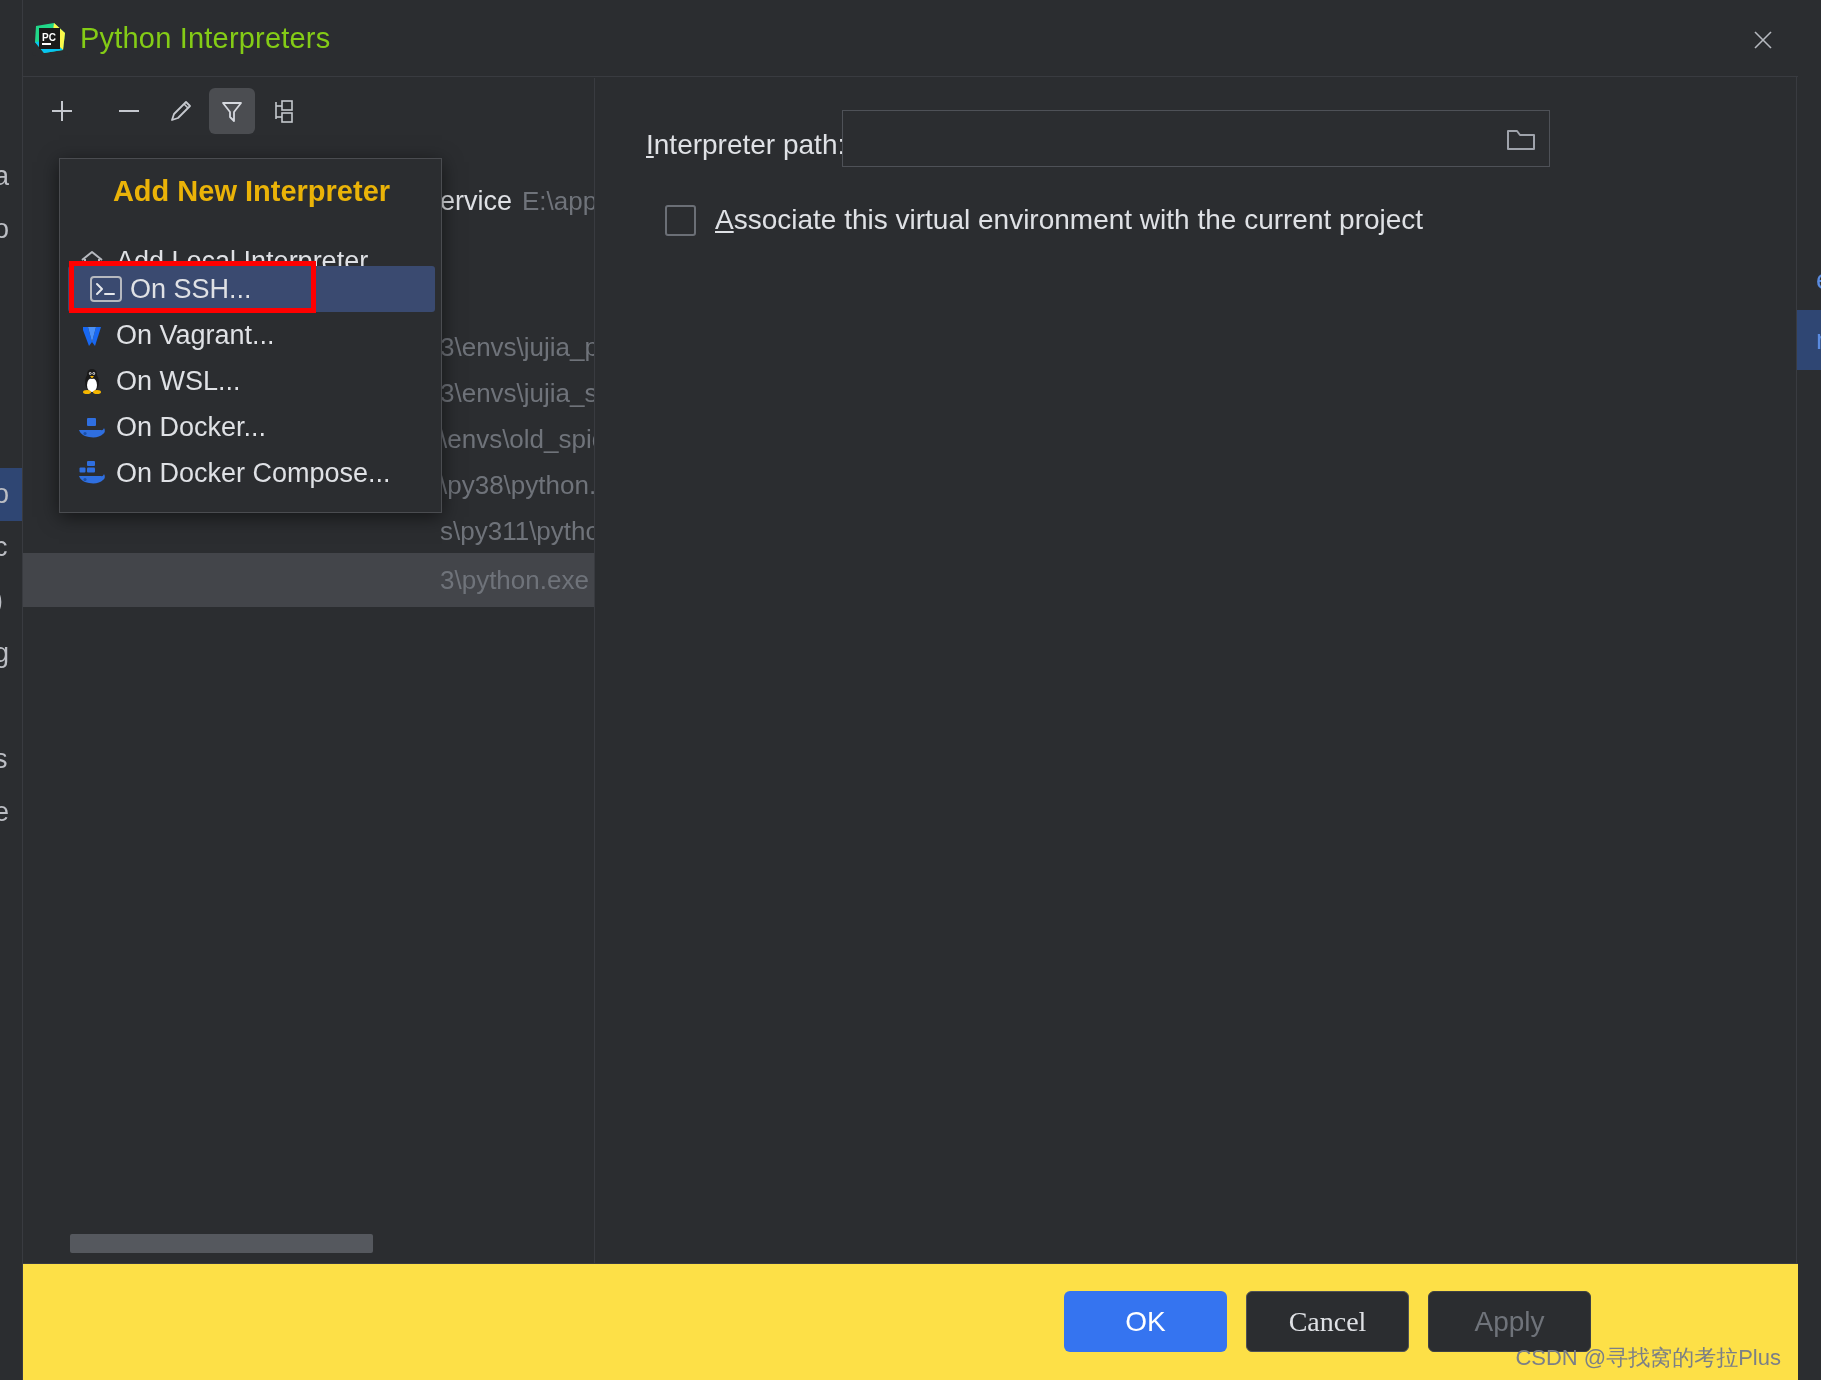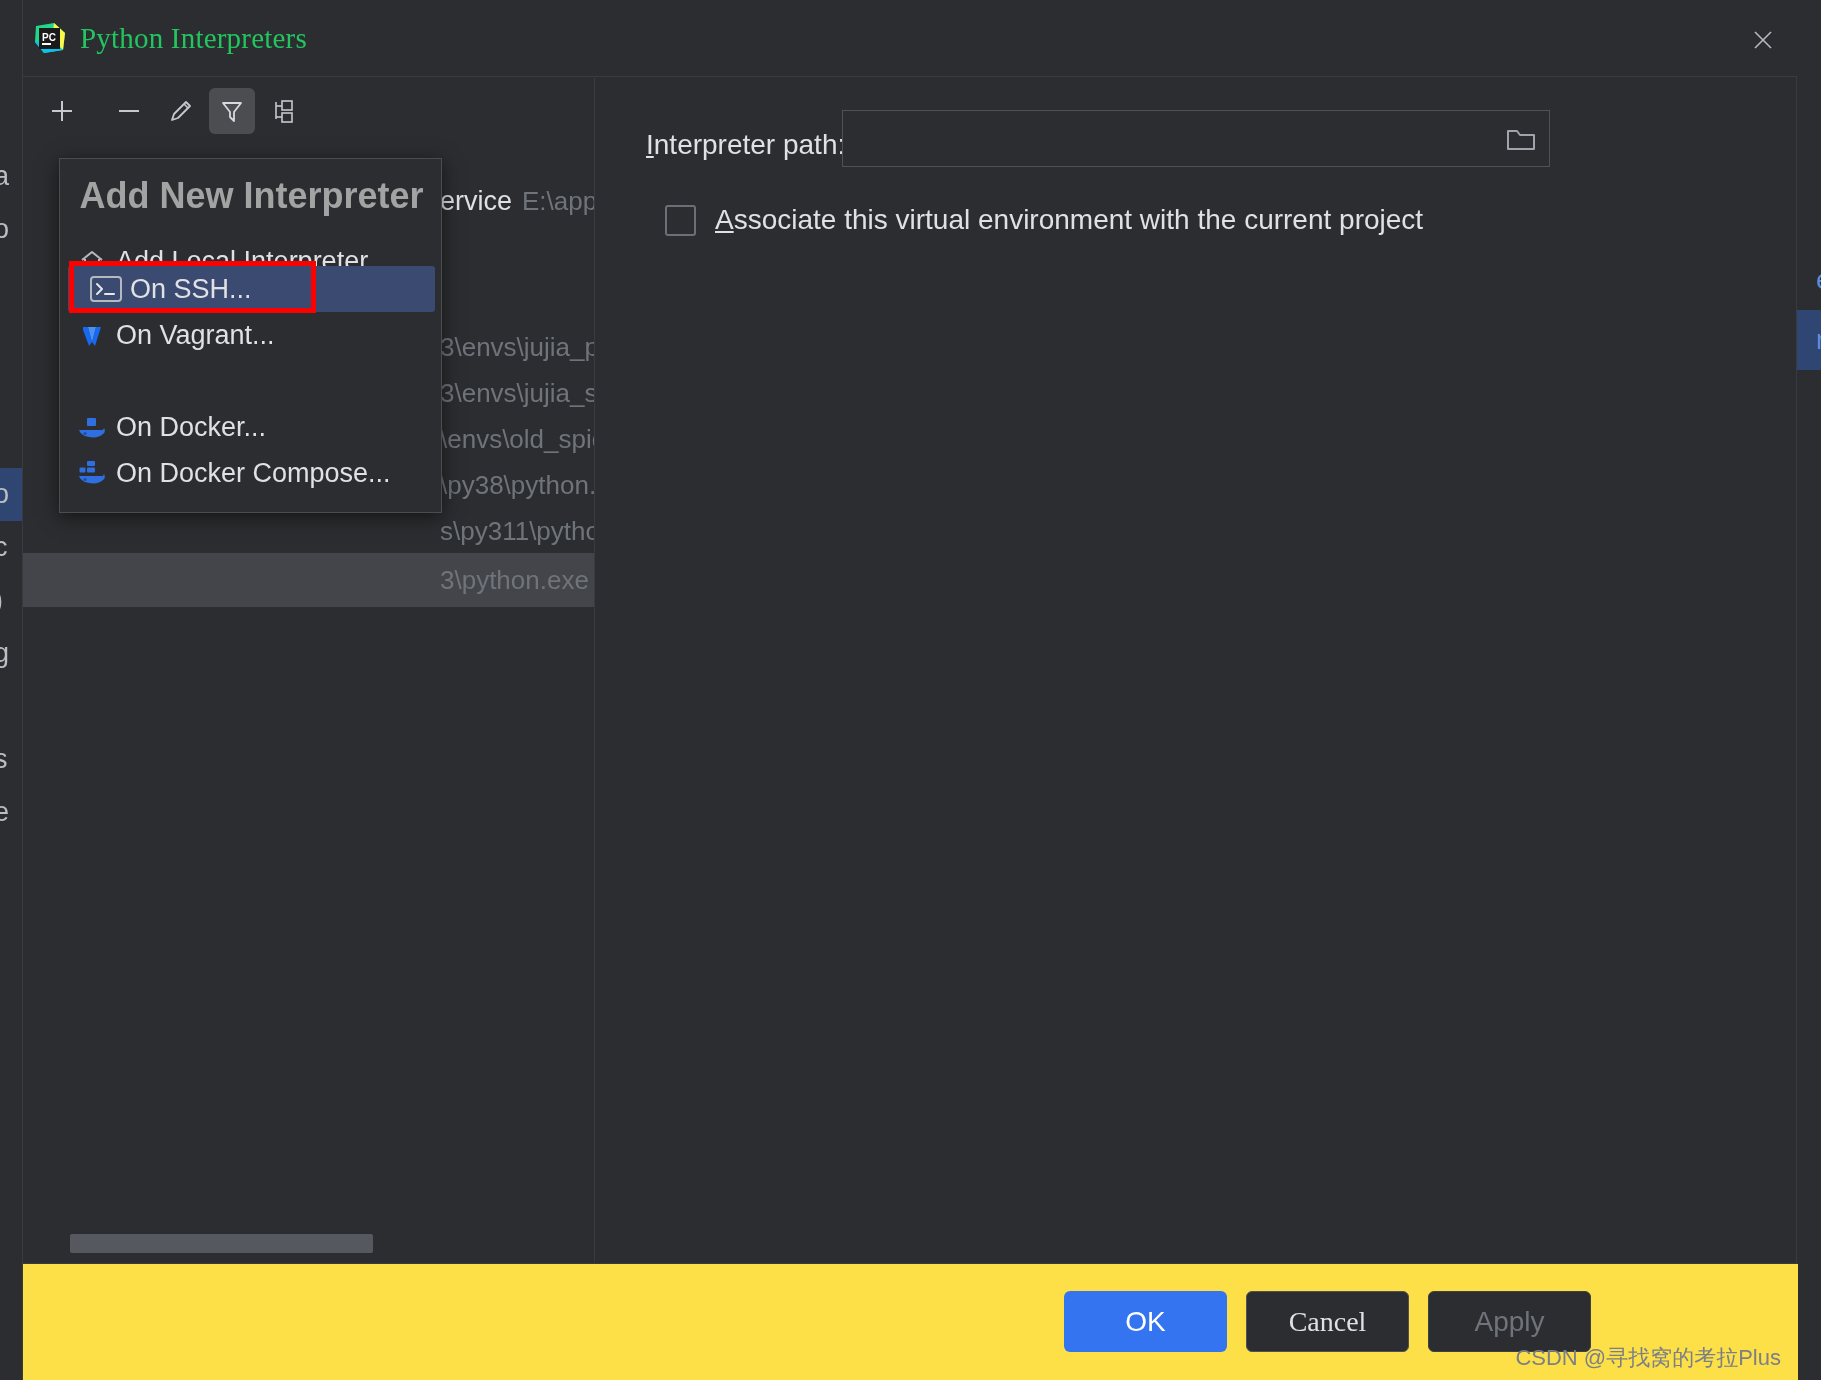--- a/index.html
+++ b/index.html
@@ -43,21 +43,21 @@
   .titlebar {
     position: absolute; left: 0; top: 0; width: 1775px; height: 77px;
     background: #2b2d30; border-bottom: 1px solid #393b40;
   }
   .pc-logo {
     position: absolute; left: 9px; top: 20px; width: 36px; height: 36px;
     border-radius: 4px; overflow: hidden;
   }
   .title-text {
     position: absolute; left: 57px; top: 22px;
-    font-size: 29px; color: #22c55e; letter-spacing: .2px; font-family: Liberation Serif, serif;
+    font-size: 29px; color: #84cc16; letter-spacing: .2px;
   }
   .close-btn {
     position: absolute; right: 15px; top: 20px; width: 40px; height: 40px;
     display: flex; align-items: center; justify-content: center; cursor: pointer;
   }
 
   
   .left-panel {
     position: absolute; left: 0; top: 78px; width: 572px; height: 1185px;
     background: #2b2d30; border-right: 1px solid #393b40;
@@ -88,21 +88,21 @@
   }
 
   
   .popup {
     position: absolute; left: 36px; top: 158px; width: 383px; height: 355px;
     background: #2b2d30; border: 1px solid #4a4c50; box-shadow: 0 4px 18px rgba(0,0,0,.55);
     z-index: 30;
   }
   .popup-title {
     position: absolute; left: 0; top: 16px; width: 383px;
-    text-align: center; font-size: 36px; font-weight: bold; color: #a3a3a3;
+    text-align: center; font-size: 29px; font-weight: bold; color: #eab308;
   }
   .menu-item {
     position: absolute; left: 8px; width: 367px; height: 46px;
     display: flex; align-items: center; cursor: pointer; border-radius: 3px;
   }
   .menu-item.highlighted { background: #3a4a70; width: 367px; padding-left: 14px; }
   .mi-icon {
     width: 48px; min-width: 48px; height: 36px;
     display: flex; align-items: center; justify-content: center;
   }
@@ -300,20 +300,37 @@
         <span class="mi-icon">
           <svg width="30" height="30" viewBox="0 0 30 30">
             <polygon points="6,7 11,7 15,22 12,26 6,10" fill="#1868f2"></polygon>
             <polygon points="19,7 24,7 18,26 15,22" fill="#1868f2"></polygon>
             <polygon points="11,7 19,7 15,22" fill="#4a90f7"></polygon>
           </svg>
         </span>
         <span class="mi-label">On Vagrant...</span>
       </div>
 
+      <div class="menu-item" style="top:199px">
+        <span class="mi-icon">
+          <svg width="30" height="30" viewBox="0 0 30 30">
+            <ellipse cx="15" cy="16" rx="7" ry="10" fill="#1a1a1a"></ellipse>
+            <ellipse cx="15" cy="19" rx="5" ry="7" fill="#ffffff"></ellipse>
+            <circle cx="15" cy="8" r="5" fill="#1a1a1a"></circle>
+            <circle cx="13.2" cy="7.5" r="1.3" fill="#ffffff"></circle>
+            <circle cx="16.8" cy="7.5" r="1.3" fill="#ffffff"></circle>
+            <circle cx="13.2" cy="7.6" r=".7" fill="#1a1a1a"></circle>
+            <circle cx="16.8" cy="7.6" r=".7" fill="#1a1a1a"></circle>
+            <polygon points="13,10 17,10 15,12.5" fill="#f5b700"></polygon>
+            <ellipse cx="10" cy="26" rx="4" ry="2" fill="#f5b700"></ellipse>
+            <ellipse cx="20" cy="26" rx="4" ry="2" fill="#f5b700"></ellipse>
+          </svg>
+        </span>
+        <span class="mi-label">On WSL...</span>
+      </div>
 
       <div class="menu-item" style="top:245px">
         <span class="mi-icon">
           <svg width="32" height="30" viewBox="0 0 32 30">
             <rect x="11" y="6" width="9" height="8" rx="1" fill="#2f6fe0"></rect>
             <path d="M3 18 H24 C25.6 18 27 19 28 16 C29.5 18 29 21 27 22 C24 25 19 26 13 25 C7 24 4 21 3 18 Z" fill="#2f6fe0"></path>
             <circle cx="9" cy="21.5" r="1.6" fill="#1a4fa8"></circle>
           </svg>
         </span>
         <span class="mi-label">On Docker...</span>

